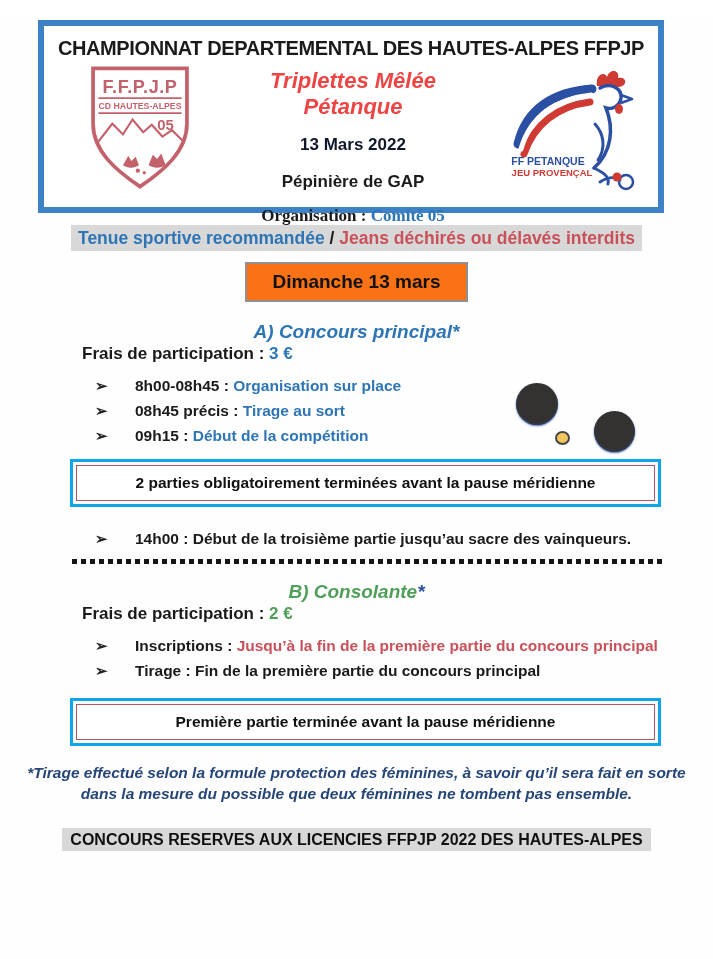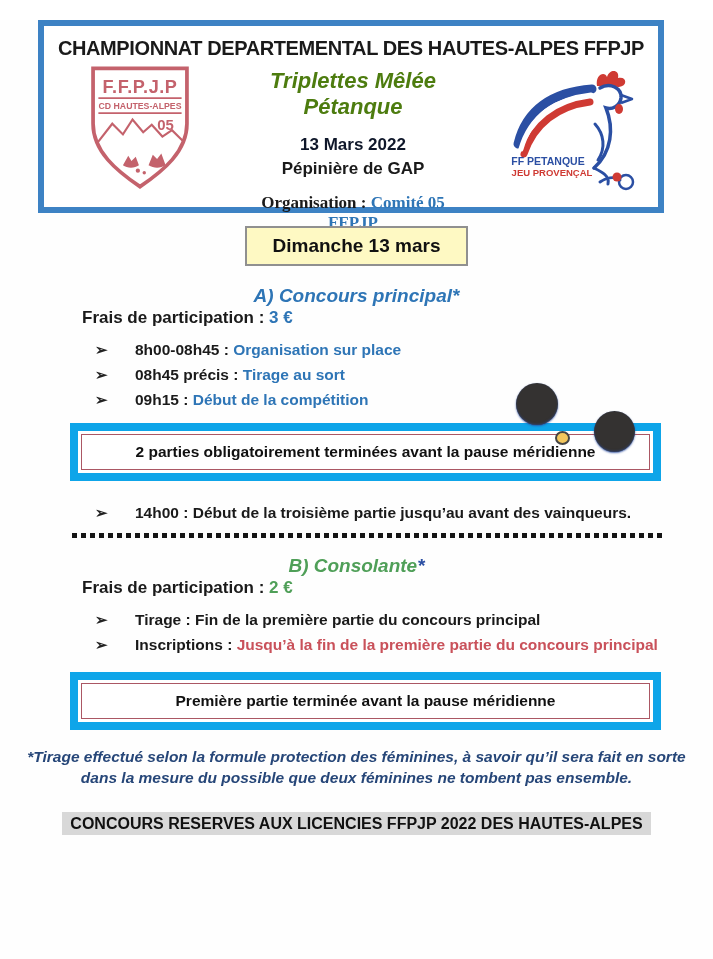--- a/index.html
+++ b/index.html
@@ -21,59 +21,59 @@
   .main-title{
     text-align:center;
     font-size:20px;font-weight:bold;color:#1a1a1a;
     letter-spacing:-0.4px;
     margin-top:11px;
   }
   .header-row{display:flex;align-items:flex-start;margin-top:4px;gap:36px;}
   .shield-wrap{width:120px;margin-left:42px;flex:none;}
   .rooster-wrap{width:152px;margin-right:6px;flex:none;}
   .header-center{flex:1;text-align:center;}
-  .subtitle{color:#4d7c0f;font-size:22px;font-weight:bold;font-style:italic;margin-top:4px;}
+  .subtitle{color:#ef4444;font-size:22px;font-weight:bold;font-style:italic;margin-top:4px;}
   .event-date{color:#0f172a;font-size:17px;font-weight:bold;margin-top:15px;}
-  .event-venue{color:#1a1a1a;font-size:17px;font-weight:bold;margin-top:4px;}
+  .event-venue{color:#1a1a1a;font-size:17px;font-weight:bold;margin-top:17px;}
   .event-org{color:#1a1a1a;font-size:17px;font-weight:bold;margin-top:14px;font-family:Liberation Serif, serif;}
   .blue{color:#2e75b6;}
   .green{color:#4f9f58;}
   .red{color:#c9515a;}
   .black{color:#1a1a1a;}
 
   
   .dresscode{margin-top:15px;text-align:center;font-size:17.5px;font-weight:bold;}
   .dresscode .hl{background:#d8d8d8;padding:3px 7px;}
 
   
   .daybox-wrap{text-align:center;margin-top:13px;}
   .daybox{
     display:inline-block;border:2px solid #909090;
     padding:7px 26px;font-size:19px;font-weight:bold;color:#111;
-    background:#fef9c3;
+    background:#f97316;
   }
 
   
   .heading-a{margin-top:19px;text-align:center;font-size:19px;font-weight:bold;font-style:italic;color:#2e75b6;}
   .heading-b{margin-top:17px;text-align:center;font-size:19px;font-weight:bold;font-style:italic;color:#4f9f58;}
   .heading-b .ast{color:#2b4fa3;}
 
   
   .fee{margin-top:1px;padding-left:82px;font-size:17px;font-weight:bold;color:#1a1a1a;}
 
   
   .list{margin-top:9px;}
   .li{padding-left:95px;font-size:15.5px;font-weight:bold;color:#1a1a1a;height:25px;line-height:25px;}
   .li .arrow{display:inline-block;width:40px;color:#222;font-size:15px;}
   .li-14{margin-top:20px;height:24px;line-height:24px;}
 
   
   .notice-outer{
     margin:11px 52px 0 70px;
-    border:8px solid #0ea5e9;
+    border:3px solid #0ea5e9;
     padding:3px;
     background:#fff;
   }
   .notice-inner{
     border:1px solid #ab5764;
     text-align:center;
     font-size:15.5px;font-weight:bold;color:#111;
     padding:8px 4px;
   }
 
@@ -154,20 +154,23 @@
           <circle cx="126" cy="118" r="7" fill="none" stroke="#2b4fa3" stroke-width="2.5"></circle>
           <circle cx="117" cy="113" r="4.5" fill="#cf3a33"></circle>
           <text x="48" y="101" text-anchor="middle" font-size="10.5" font-weight="bold" fill="#2b4fa3">FF PETANQUE</text>
           <text x="52" y="112" text-anchor="middle" font-size="9.5" font-weight="bold" fill="#cf3a33">JEU PROVENÇAL</text>
         </svg>
       </div>
 
     </div>
   </div>
 
+  <div class="dresscode">
+    <span class="hl"><span class="blue">Tenue sportive recommandée </span><span class="black">/</span><span class="red"> Jeans déchirés ou délavés interdits</span></span>
+  </div>
 
   <div class="daybox-wrap">
     <div class="daybox">Dimanche 13 mars</div>
   </div>
 
   <div class="heading-a">A) Concours principal*</div>
 
   <div class="fee">
     <span>Frais de participation :</span>
     <span class="blue">3 €</span>
@@ -187,40 +190,40 @@
 
   <div class="ball ball-1"></div>
   <div class="ball ball-2"></div>
   <div class="jack"></div>
 
   <div class="notice-outer">
     <div class="notice-inner">2 parties obligatoirement terminées avant la pause méridienne</div>
   </div>
 
   <div class="li li-14">
-    <span class="arrow">➢</span><span class="black">14h00 : Début de la troisième partie jusqu’au avant des vainqueurs.</span>
+    <span class="arrow">➢</span><span class="black">14h00 : Début de la troisième partie jusqu’au sacre des vainqueurs.</span>
   </div>
 
   <div class="dotted"></div>
 
   <div class="heading-b">
     <span>B) Consolante</span><span class="ast">*</span>
   </div>
 
   <div class="fee">
     <span>Frais de participation :</span>
     <span class="green">2 €</span>
   </div>
 
   <div class="list">
     <div class="li">
+      <span class="arrow">➢</span><span class="black">Inscriptions :</span> <span class="red">Jusqu’à la fin de la première partie du concours principal</span>
+    </div>
+    <div class="li">
       <span class="arrow">➢</span><span class="black">Tirage :</span> <span class="black">Fin de la première partie du concours principal</span>
-    </div>
-    <div class="li">
-      <span class="arrow">➢</span><span class="black">Inscriptions :</span> <span class="red">Jusqu’à la fin de la première partie du concours principal</span>
     </div>
   </div>
 
   <div class="notice-outer" style="margin-top:15px;">
     <div class="notice-inner">Première partie terminée avant la pause méridienne</div>
   </div>
 
   <div class="footnote">
     <span>*Tirage effectué selon la formule protection des féminines, à savoir qu’il sera fait en sorte</span>
     <span>dans la mesure du possible que deux féminines ne tombent pas ensemble.</span>

